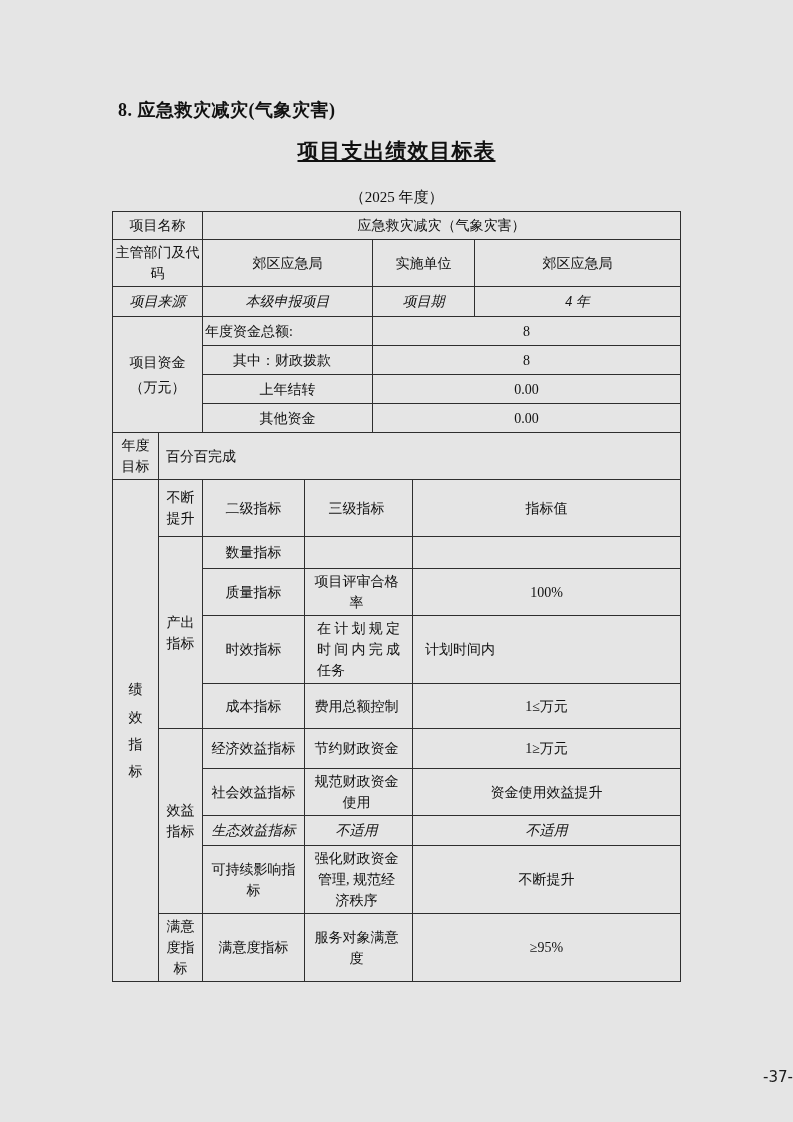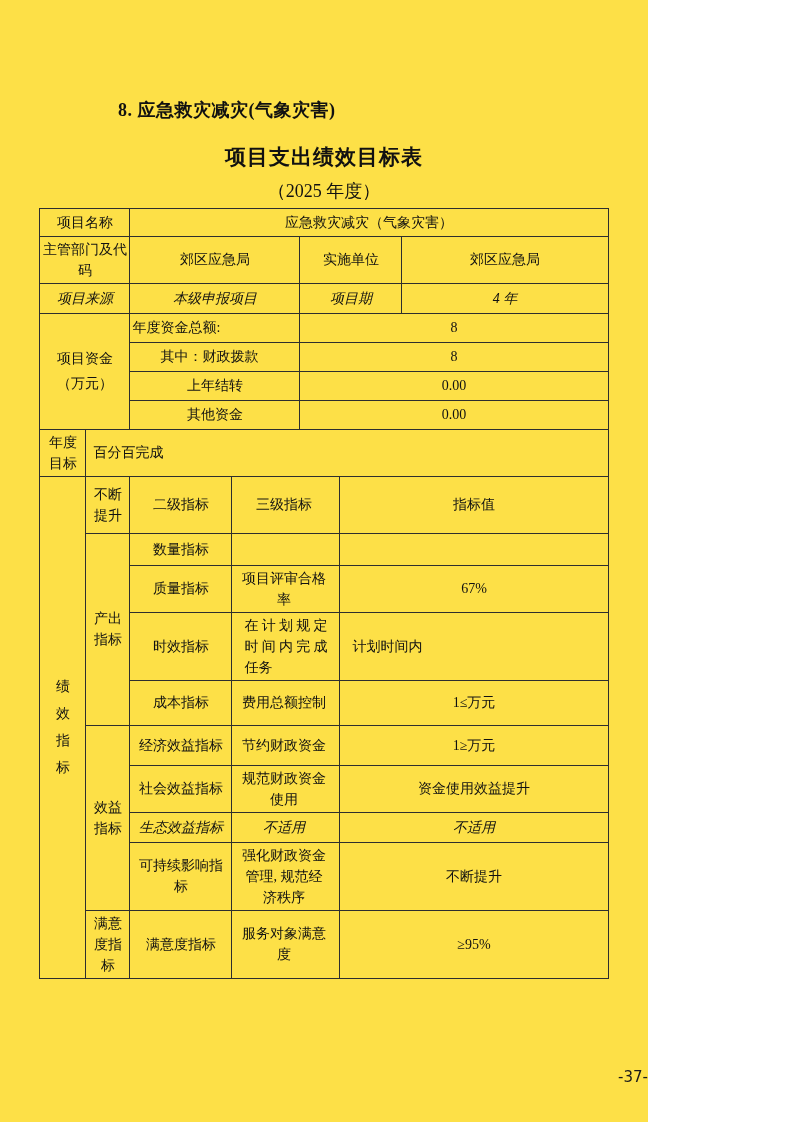--- a/index.html
+++ b/index.html
@@ -1,45 +1,46 @@
 <!DOCTYPE html>
 <html><head>
 <meta charset="utf-8">
 <style>
   * { box-sizing: border-box; }
   html, body { margin: 0; padding: 0; background: #ffffff; }
   .page {
     position: relative;
-    width: 648px;
+    width: 793px;
     height: 1122px;
-    background: #fde047;
+    background: #e5e5e5;
     font-family: "Liberation Serif", "DejaVu Serif", serif;
     color: #111111;
     overflow: hidden;
   }
   .section-heading {
     padding-top: 101px;
     margin-left: 118px;
     font-size: 18px;
     font-weight: bold;
     letter-spacing: 0.5px;
     line-height: 1.1;
   }
   .table-title {
-    margin-top: 25px;
+    margin-top: 19px;
     text-align: center;
     font-size: 21px;
     font-weight: bold;
     letter-spacing: 1px;
     line-height: 1.1;
+    text-decoration: underline;
   }
   .table-subtitle {
-    margin-top: 13px;
-    text-align: center;
-    font-size: 18px;
+    margin-top: 26px;
+    text-align: center;
+    font-size: 15px;
     line-height: 1.1;
   }
   table.doc-table {
     border-collapse: collapse;
     table-layout: fixed;
     width: 568px;
     margin: 6px auto 15px auto;
   }
   td {
     border: 1px solid #2e2e2e;
@@ -170,21 +171,21 @@
 
     <tr class="h32">
       <td rowspan="4" class="narrow">产出指标</td>
       <td>数量指标</td>
       <td colspan="2" class="c3"></td>
       <td colspan="2"></td>
     </tr>
     <tr class="h40">
       <td>质量指标</td>
       <td colspan="2" class="c3">项目评审合格率</td>
-      <td colspan="2">67%</td>
+      <td colspan="2">100%</td>
     </tr>
     <tr class="h63">
       <td>时效指标</td>
       <td colspan="2" class="c3just">在计划规定时间内完成任务</td>
       <td colspan="2" class="tal pl12">计划时间内</td>
     </tr>
     <tr class="h45">
       <td>成本指标</td>
       <td colspan="2" class="c3">费用总额控制</td>
       <td colspan="2">1≤万元</td>

